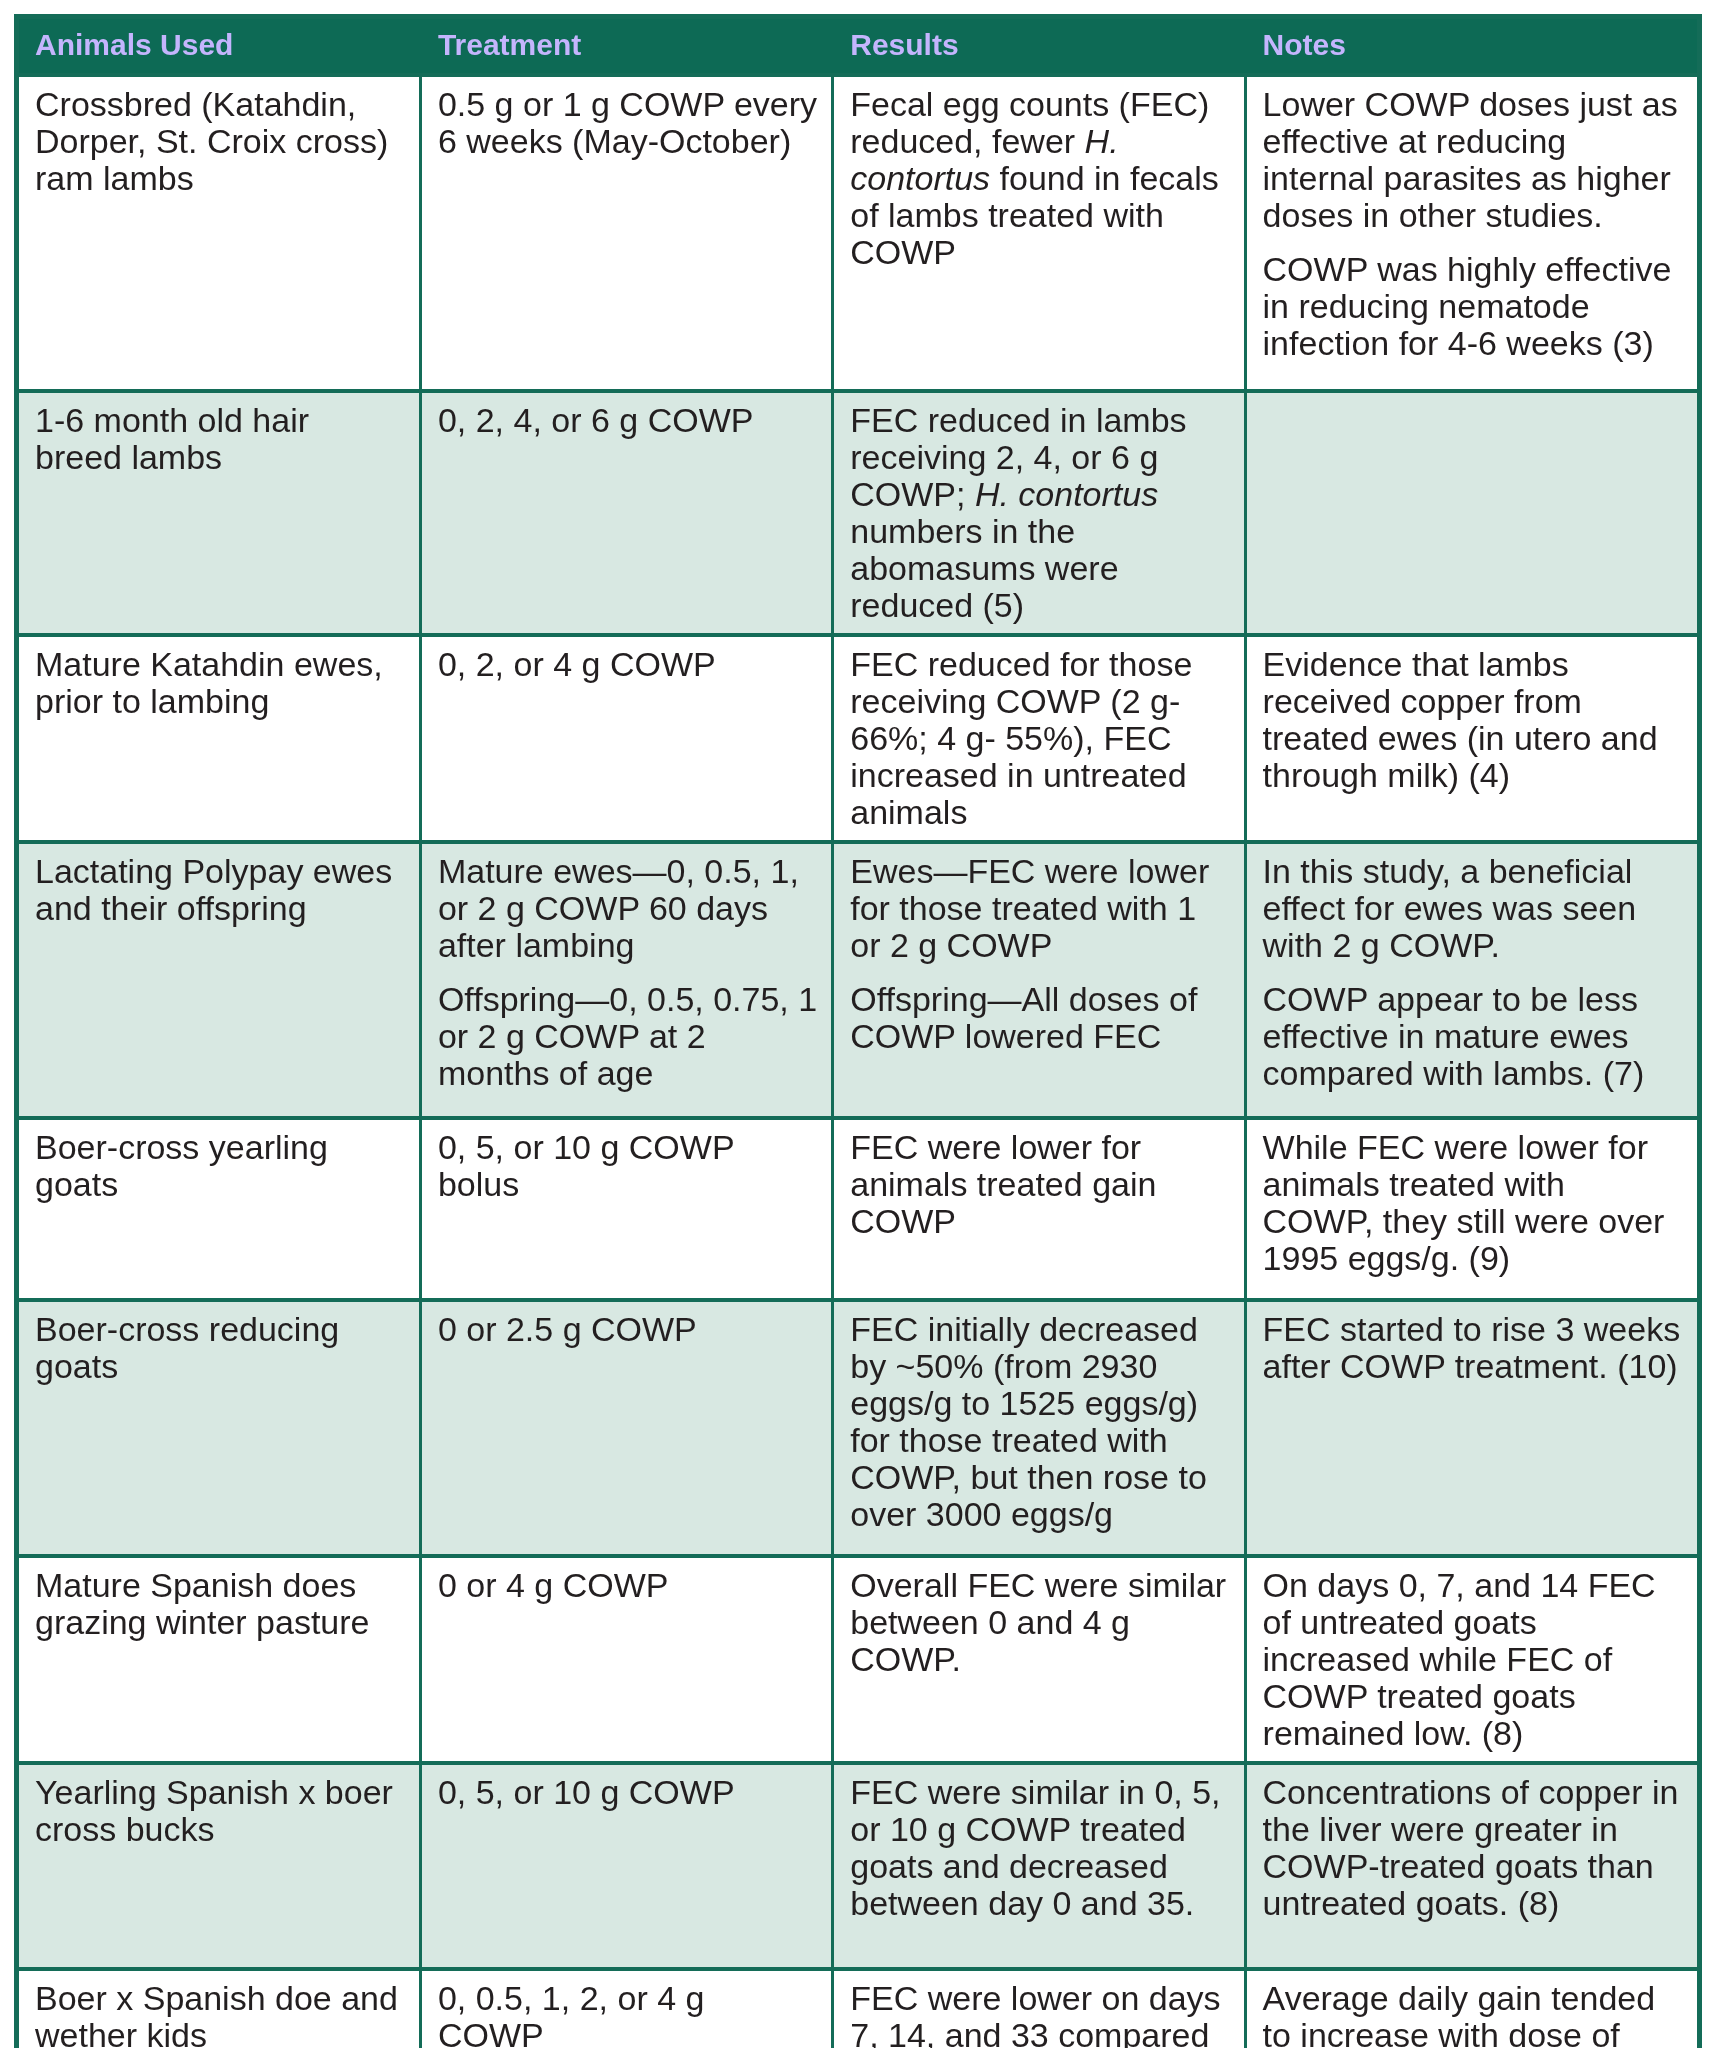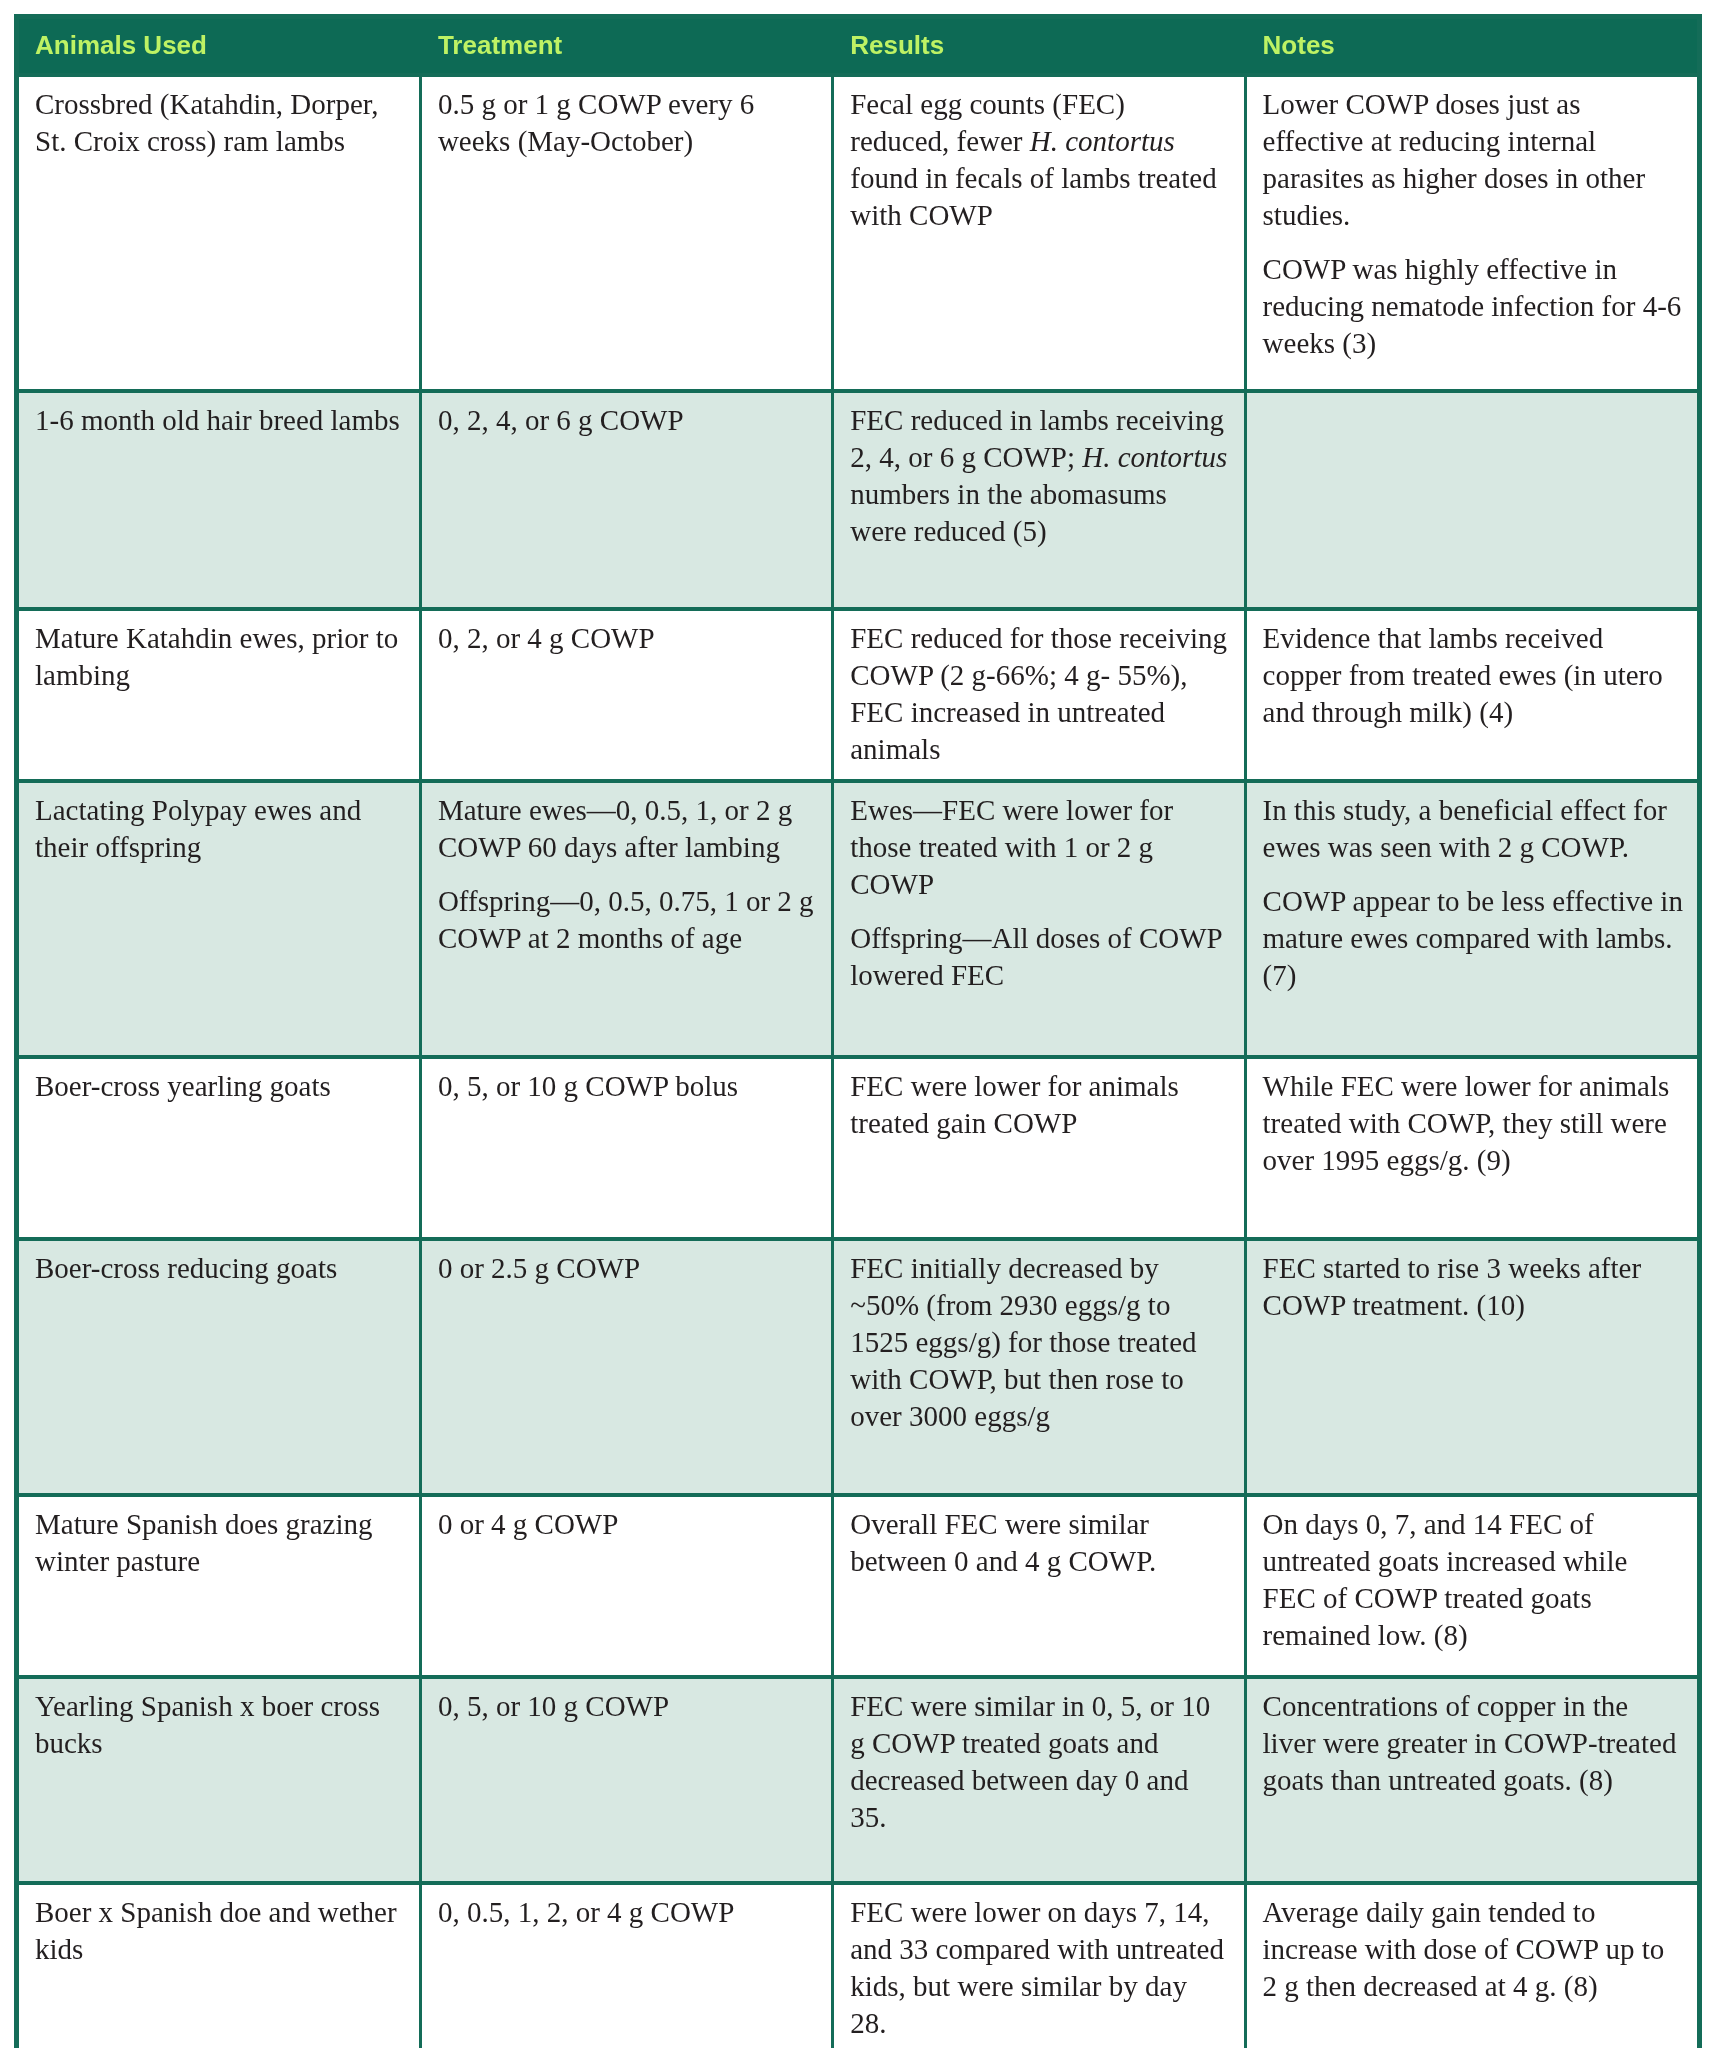--- a/index.html
+++ b/index.html
@@ -22,38 +22,37 @@
     border: 5px solid #146C58;
     color: #231F20;
   }
   col.c1 { width: 24%; }
   col.c2 { width: 24.5%; }
   col.c3 { width: 24.5%; }
   col.c4 { width: 27%; }
 
   thead th {
     background: #0D6A55;
-    color: #bef264;
-    font-size: 26px;
+    color: #c4b5fd;
+    font-size: 30px;
     font-weight: bold;
     text-align: left;
     vertical-align: middle;
     height: 40px;
     padding: 6px 14px 8px 16px;
     border: 3px solid #0D6A55;
   }
   tbody td {
     border: 3px solid #146C58;
     border-top-width: 4px;
     border-bottom-width: 4px;
     vertical-align: top;
     padding: 9px 14px 9px 16px;
-    font-size: 29px;
+    font-size: 34px;
     line-height: 37px;
-    font-family: Liberation Serif, serif;
   }
   tbody tr:nth-child(odd)  td { background: #ffffff; }
   tbody tr:nth-child(even) td { background: #D8E8E2; }
 
   
   tbody tr:nth-child(1) td { height: 294px; }
   tbody tr:nth-child(2) td { height: 196px; }
   tbody tr:nth-child(3) td { height: 150px; }
   tbody tr:nth-child(4) td { height: 254px; }
   tbody tr:nth-child(5) td { height: 160px; }

